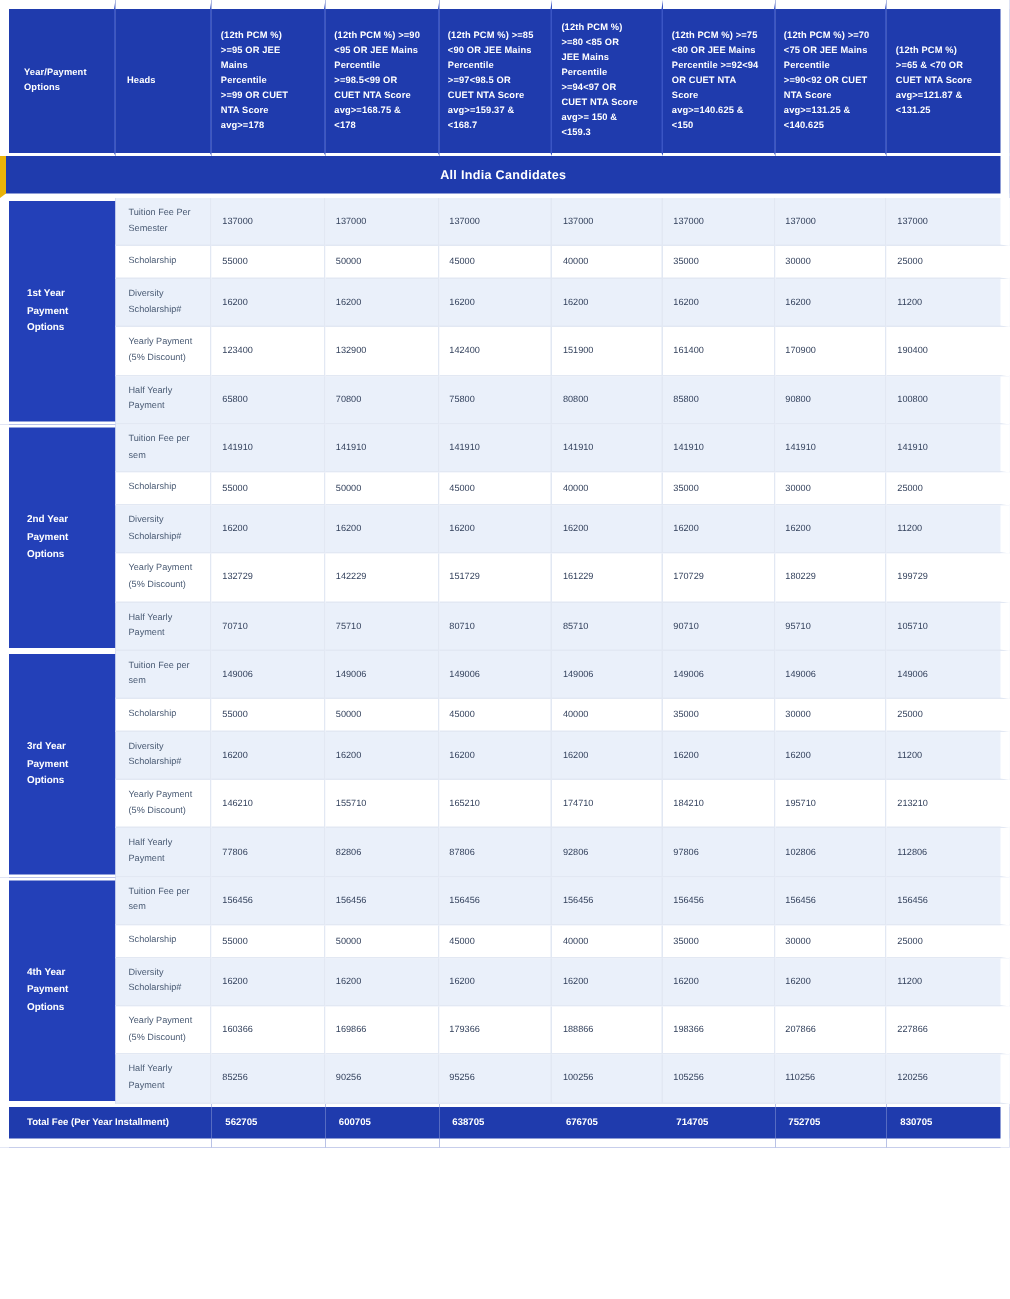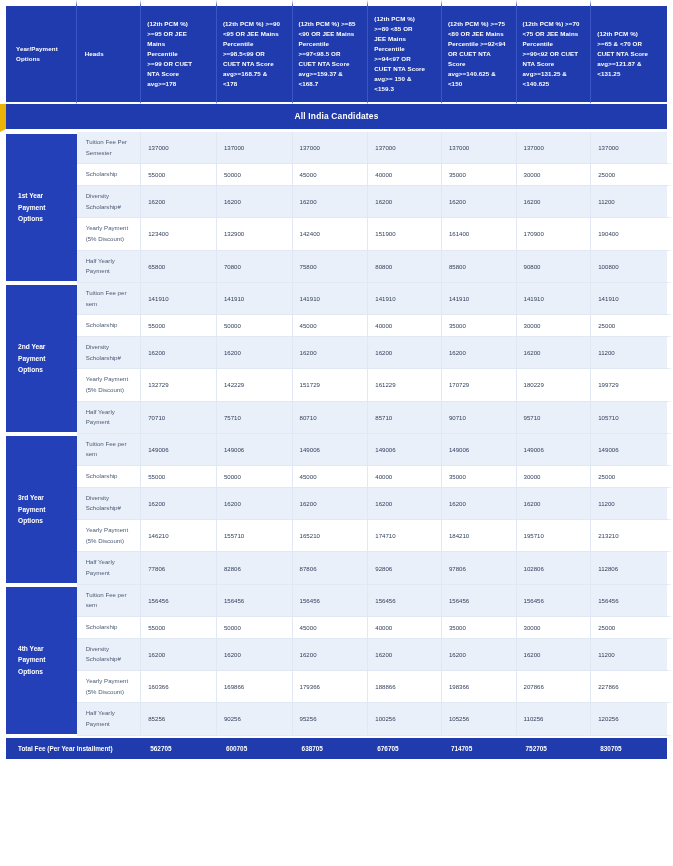--- a/index.html
+++ b/index.html
@@ -42,21 +42,21 @@
   .hdr-row th.last{border-right:6px solid #ffffff;}
 
   
   .banner td{
     background:#1f3bad;
     color:#ffffff;
     font-size:8.4px;
     font-weight:bold;
     text-align:center;
     padding:7px 0 8px;
-    border-left:6px solid #eab308;
+    border-left:4px solid #eab308;
     border-right:6px solid #ffffff;
     border-bottom:3px solid #ffffff;
     letter-spacing:.2px;
   }
 
   
   td.year-label{
     background:#2340b8;
     color:#ffffff;
     font-size:6.6px;

